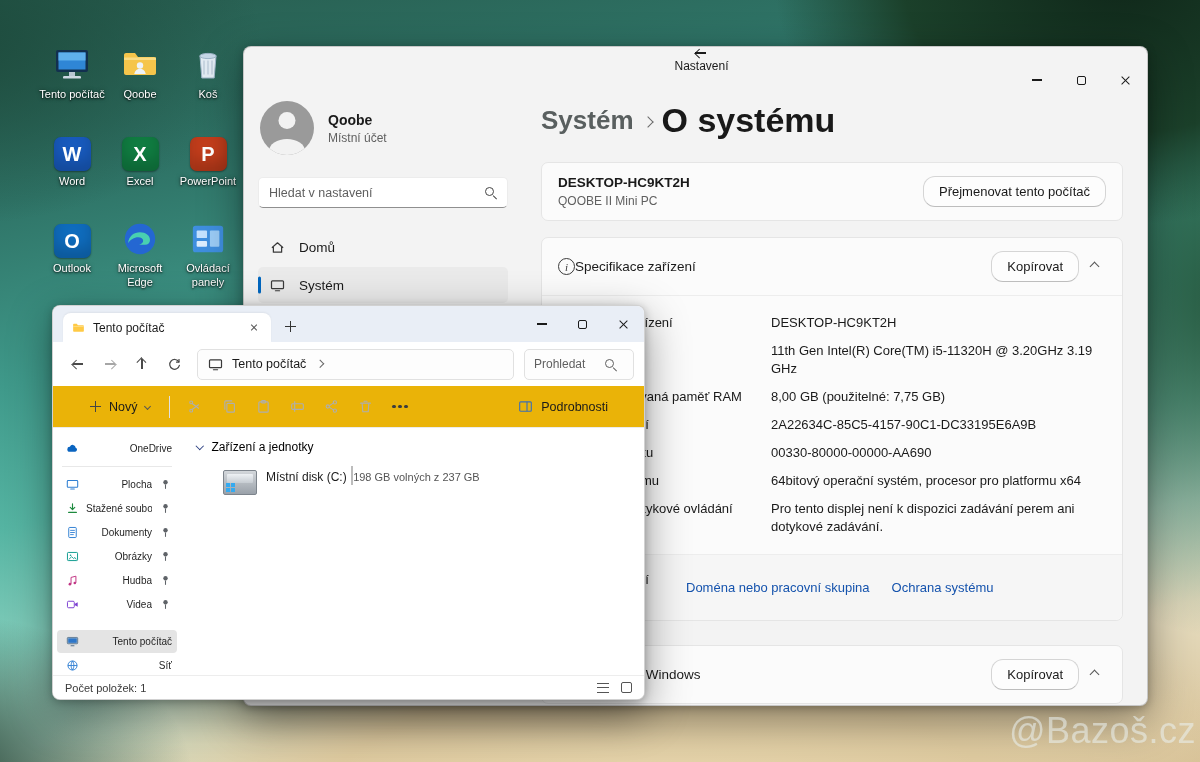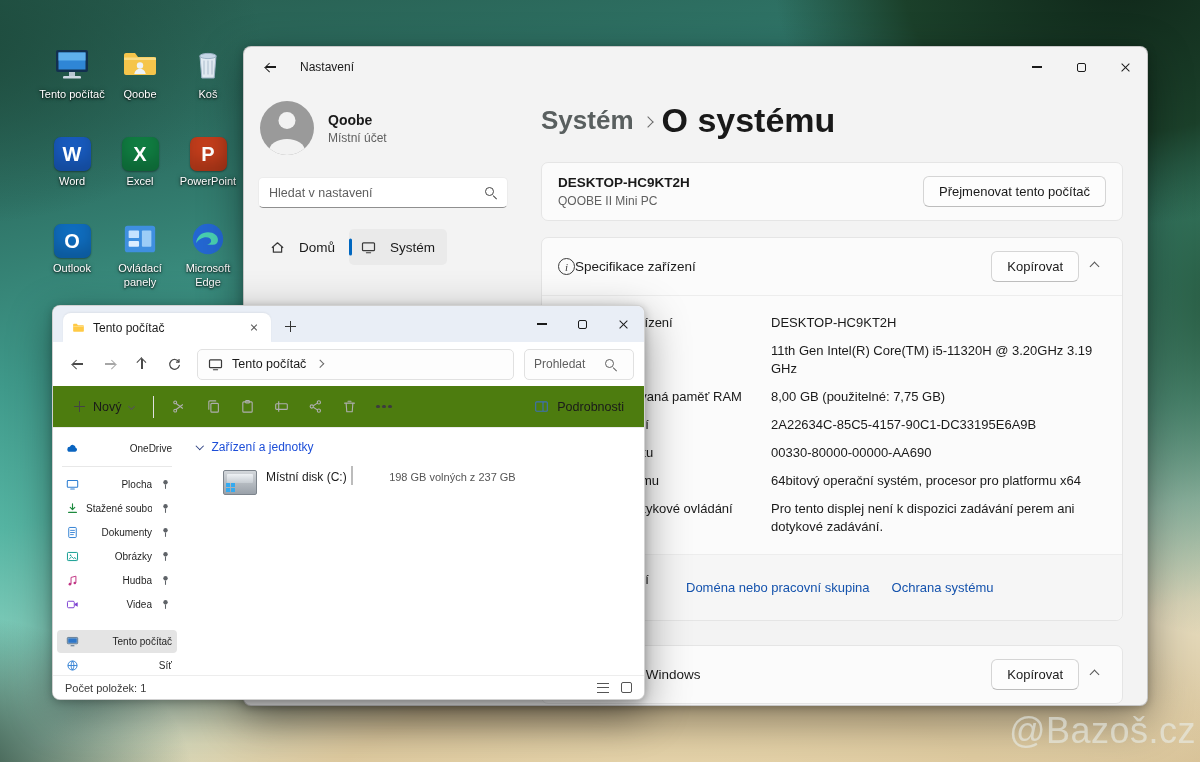--- a/index.html
+++ b/index.html
@@ -63,55 +63,55 @@
   .plus-g { position:relative; width:11px; height:11px; display:inline-block; }
   .plus-g::before,.plus-g::after { content:""; position:absolute; background:currentColor; }
   .plus-g::before { left:0; top:5px; width:11px; height:1.3px; }
   .plus-g::after { left:5px; top:0; width:1.3px; height:11px; }
   .dots { width:3.2px; height:3.2px; border-radius:50%; background:currentColor;
     box-shadow:6px 0 0 currentColor, -6px 0 0 currentColor; display:inline-block; }
   .ic { width:15px; height:15px; flex:none; } .ic13 { width:13px; height:13px; flex:none; }
 
   
   .settings { left:243px; top:46px; width:905px; height:660px; background:#f3f3f3; z-index:5; }
-  .s-titlebar { height:40px; display:flex; align-items:center; }
+  .s-titlebar { height:40px; display:flex; align-items:center;flex-direction:column; }
   .s-back { width:34px; height:30px; margin-left:10px; display:flex; align-items:center; justify-content:center;
     color:#1a1a1a; border-radius:4px; }
   .s-title { font-size:12px; color:#1a1a1a; margin-left:12px; }
   .s-body { display:flex; height:620px; }
   .s-side { flex:0 0 278px; padding:0 14px; }
   .s-user { display:flex; align-items:center; gap:14px; margin:14px 2px 0; }
   .avatar { width:54px; height:54px; border-radius:50%; background:#9a9a9a; position:relative; overflow:hidden; flex:none; }
   .avatar::before { content:""; position:absolute; left:50%; top:11px; transform:translateX(-50%);
     width:17px; height:17px; border-radius:50%; background:#f2f2f2; }
   .avatar::after { content:""; position:absolute; left:50%; bottom:-8px; transform:translateX(-50%);
     width:36px; height:24px; border-radius:50% 50% 0 0; background:#f2f2f2; }
   .u-name { font-size:14px; font-weight:700; color:#1a1a1a; }
   .u-type { font-size:12px; color:#5f5f5f; margin-top:3px; }
   .s-search { margin-top:22px; height:31px; background:#fff; border:1px solid #ececec; border-bottom:1px solid #8f8f8f;
     border-radius:5px; display:flex; align-items:center; padding:0 10px; color:#454545; }
   .s-search input { border:0; outline:0; flex:1; font:12.5px "Liberation Sans","DejaVu Sans",sans-serif;
     color:#1a1a1a; background:transparent; }
   .s-search input::placeholder { color:#5f5f5f; }
-  .s-nav { margin-top:21px; display:flex; flex-direction:row; gap:2px; }
+  .s-nav { margin-top:21px; display:flex; flex-direction:column; gap:2px; }
   .nav-item { position:relative; height:36px; display:flex; align-items:center; gap:14px;
     padding:0 12px; border-radius:5px; font-size:13.5px; color:#1a1a1a; }
   .nav-item.sel { background:#eaeaea; }
   .nav-item.sel::before { content:""; position:absolute; left:0; top:50%; transform:translateY(-50%);
     width:3px; height:17px; background:#0067c0; border-radius:2px; }
   .s-main { flex:1; padding:14px 24px 0 19px; min-width:0; }
   .page-title { display:flex; align-items:center; gap:10px; }
   .bc-parent { font-size:26px; font-weight:600; color:#595f5f; }
   .bc-current { font-size:34px; font-weight:600; color:#191919; }
   .bc-sep { color:#6a6a6a; width:8px; height:8px; border-width:1.6px; margin-top:3px; }
   .card { background:#fbfbfb; border:1px solid #e5e5e5; border-radius:7px; }
   .device-card { margin-top:22px; display:flex; align-items:center; padding:12px 16px; }
   .dev-name { font-size:13.5px; font-weight:700; color:#1a1a1a; }
   .dev-model { font-size:12px; color:#606060; margin-top:4px; }
-  .btn { background:#fdfdfd; border:1px solid #d5d5d5; border-bottom-color:#bdbdbd; border-radius:6px;
+  .btn { background:#fdfdfd; border:1px solid #d5d5d5; border-bottom-color:#bdbdbd; border-radius:12px;
     padding:7px 15px; font:13px "Liberation Sans","DejaVu Sans",sans-serif; color:#1a1a1a; }
   .rename-btn { margin-left:auto; }
   .expander { margin-top:16px; }
   .exp-hdr { display:flex; align-items:center; padding:13px 16px; }
   .info-ic { width:17px; height:17px; border:1.2px solid #3a3a3a; border-radius:50%; color:#3a3a3a;
     display:flex; align-items:center; justify-content:center; flex:none; }
   .info-ic::before { content:"i"; font:italic 11px "Liberation Serif","DejaVu Serif",serif; }
   .win-logo { width:15px; height:15px; display:grid; grid-template:1fr 1fr / 1fr 1fr; gap:1.5px; flex:none; }
   .win-logo i { background:#0078d4; }
   .exp-title { flex:1; font-size:13.5px; color:#1a1a1a; }
@@ -146,55 +146,55 @@
     color:#4a4a4a; border-radius:4px; flex:none; }
   .nav-btn.dim { color:#a6a6a6; }
   .e-address { flex:1; height:31px; margin:0 8px 0 6px; background:#fdfdfd; border:1px solid #e1e1e1;
     border-radius:5px; display:flex; align-items:center; padding:0 10px; gap:9px; font-size:12.5px; color:#1a1a1a; min-width:0; }
   .e-address .chev { width:5.5px; height:5.5px; color:#6a6a6a; margin-left:2px; }
   .e-search { flex:0 0 110px; height:31px; background:#fdfdfd; border:1px solid #e1e1e1; border-radius:5px;
     display:flex; align-items:center; padding:0 9px; color:#5f5f5f; }
   .e-search input { border:0; outline:0; width:70px; font:12px "Liberation Sans","DejaVu Sans",sans-serif;
     background:transparent; color:#333; }
   .e-search input::placeholder { color:#5f5f5f; }
-  .e-cmd { flex:0 0 42px; display:flex; align-items:center; padding:0 12px; gap:3px;
-    border-bottom:1px solid #ebebeb; background:#4d7c0f; }
+  .e-cmd { flex:0 0 42px; display:flex; align-items:center; padding:0 28px; gap:3px;
+    border-bottom:1px solid #ebebeb; background:#eab308; }
   .cmd-new { display:flex; align-items:center; gap:8px; font-size:12.5px; color:#1a1a1a;
     padding:6px 9px; border-radius:4px; }
   .cmd-new .chev { width:5px; height:5px; color:#555; }
   .cmd-sep { width:1px; height:22px; background:#e0e0e0; margin:0 7px; }
   .cmd-ic { width:31px; height:30px; display:flex; align-items:center; justify-content:center;
     color:#aeaeae; border-radius:4px; flex:none; }
   .cmd-ic.on { color:#3d3d3d; }
   .cmd-details { margin-left:auto; display:flex; align-items:center; gap:8px; font-size:12.5px;
     color:#1a1a1a; padding:6px 8px; border-radius:4px; }
   .e-body { flex:1; display:flex; min-height:0; background:#fff; }
   .e-side { flex:0 0 128px; padding-top:8px; overflow:hidden; }
   .side-item { height:23px; display:flex; align-items:center; gap:7px; padding:0 5px 0 9px;
     margin:1px 4px; border-radius:4px; font-size:10px; color:#1f1f1f; white-space:nowrap;text-align:right; }
   .side-item .lbl { flex:1; overflow:hidden; }
   .side-item.sel { background:#e4e4e4; }
   .side-item .pin { color:#5f6368; }
   .side-sep { height:1px; background:#e8e8e8; margin:6px 9px; }
   .gap-top { margin-top:14px; }
   .e-main { flex:1; padding:12px 14px 0 16px; min-width:0; }
-  .group-hdr { display:flex; align-items:center; gap:9px; font-size:12px; color:#1d4ed8; }
+  .group-hdr { display:flex; align-items:center; gap:9px; font-size:12px; color:#000000; }
   .group-hdr .chev { width:5.5px; height:5.5px; color:#263a7e; margin-top:-2px; }
   .drive { display:flex; gap:9px; margin:13px 0 0 26px; }
   .drive-ic { position:relative; width:34px; height:25px; margin-top:3px; flex:none;
     background:linear-gradient(#d3d7db,#9aa1a9); border:1px solid #7d848c; border-radius:2px; }
   .drive-ic::before { content:""; position:absolute; left:3px; right:3px; top:3px; height:9px;
     background:linear-gradient(#eef1f4,#c6ccd2); border-radius:1px; }
   .drive-flag { position:absolute; left:2px; bottom:2px; width:9px; height:9px;
     display:grid; grid-template:1fr 1fr / 1fr 1fr; gap:1px; }
   .drive-flag i { background:#35aaf0; }
   .drive-name { font-size:12px; color:#1a1a1a; }
   .drive-bar { width:174px; height:11px; border:1px solid #bcbcbc; background:#e8e8e8; margin-top:4px; }
   .drive-fill { height:100%; }
-  .drive-free { font-size:11px; color:#555; margin-top:0;padding-left:36px; }
+  .drive-free { font-size:11px; color:#555; margin-top:0; }
   .e-status { flex:0 0 24px; border-top:1px solid #ededed; display:flex; align-items:center;
     padding:0 12px; font-size:11px; color:#3a3a3a; background:#fff; }
   .status-icons { margin-left:auto; display:flex; gap:12px; align-items:center; color:#555; }
   .ic-list { width:12px; height:10px; border-top:1.4px solid currentColor; border-bottom:1.4px solid currentColor;
     position:relative; display:inline-block; }
   .ic-list::before { content:""; position:absolute; left:0; top:3.4px; width:12px; height:1.4px; background:currentColor; }
   .ic-thumb { width:11px; height:11px; border:1.4px solid currentColor; border-radius:2px; display:inline-block; }
 </style>
 </head>
 <body>
@@ -347,37 +347,37 @@
       <span class="dk-label">PowerPoint</span>
     </div>
     <div class="dicon">
       <span class="dk-ic">
         <span class="tile" style="background: rgb(15, 108, 189);">O</span>
       </span>
       <span class="dk-label">Outlook</span>
     </div>
     <div class="dicon">
       <span class="dk-ic">
+        <svg width="38" height="38" viewBox="0 0 40 40">
+            <circle cx="20" cy="20" r="16" fill="#2467d2"></circle>
+            <path d="M7.5 24.5c.4-7.4 6.3-11.5 12.5-11.5 6 0 10.5 3.4 10.5 8 0 3-2 5-5.2 5h-6.2c3-1 4.2-2.6 4.2-4.2 0-2.1-2.1-3.6-5.2-3.6-4.2 0-8.4 2.6-10.6 6.3z" fill="#49d0b0"></path>
+          </svg>
+      </span>
+      <span class="dk-label">Microsoft Edge</span>
+    </div>
+    <div class="dicon">
+      <span class="dk-ic">
         <svg width="38" height="36" viewBox="0 0 40 38">
             <rect x="4" y="4" width="32" height="28" rx="3" fill="#3f8fe0"></rect>
             <rect x="8" y="9" width="11" height="8" rx="1" fill="#c5e2ff"></rect>
             <rect x="22" y="9" width="10" height="17" rx="1" fill="#9ccdf7"></rect>
             <rect x="8" y="20" width="11" height="6" rx="1" fill="#ddeeff"></rect>
           </svg>
       </span>
       <span class="dk-label">Ovládací panely</span>
-    </div>
-    <div class="dicon">
-      <span class="dk-ic">
-        <svg width="38" height="38" viewBox="0 0 40 40">
-            <circle cx="20" cy="20" r="16" fill="#2467d2"></circle>
-            <path d="M7.5 24.5c.4-7.4 6.3-11.5 12.5-11.5 6 0 10.5 3.4 10.5 8 0 3-2 5-5.2 5h-6.2c3-1 4.2-2.6 4.2-4.2 0-2.1-2.1-3.6-5.2-3.6-4.2 0-8.4 2.6-10.6 6.3z" fill="#49d0b0"></path>
-          </svg>
-      </span>
-      <span class="dk-label">Microsoft Edge</span>
     </div>
   </div>
 
   <div class="win settings">
     <div class="s-titlebar">
       <span class="s-back">
           <span class="arrow"></span>
         </span>
       <span class="s-title">Nastavení</span>
       <div class="win-controls">

